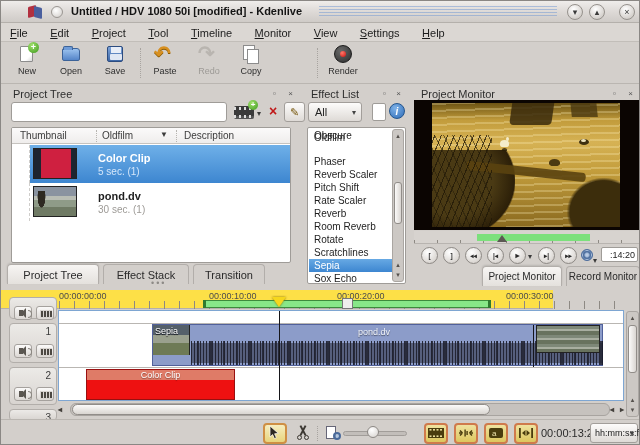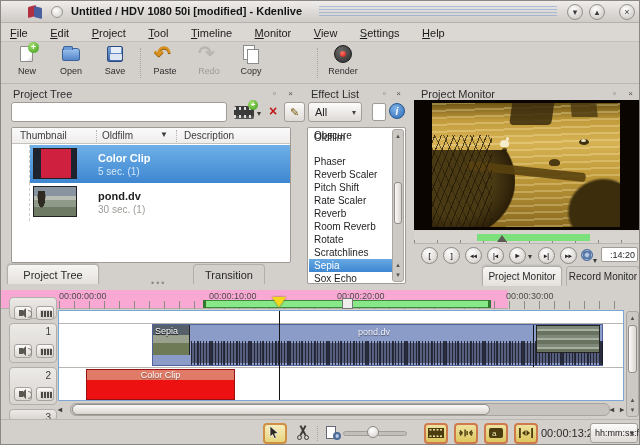--- a/index.html
+++ b/index.html
@@ -140,21 +140,21 @@
     background-image:repeating-linear-gradient(90deg,#8d8983 0 1px,transparent 1px 23px); background-size:100% 4px; background-repeat:no-repeat; background-position:0 9px;}
   .mon-zone{ position:absolute; left:63px; top:3px; width:113px; height:7px; background:#7ce07c; }
   .mon-play{ position:absolute; left:83px; top:4px; width:0; height:0; border-left:5px solid transparent; border-right:5px solid transparent; border-bottom:7px solid #5c5853;}
   .cbtn{ width:17px; height:17px; border-radius:50%; background:radial-gradient(circle at 38% 30%,#ffffff,#dcd8d4 70%,#c6c2be);
     border:1px solid #8d8985; font-size:6.5px; font-weight:bold; color:#2a2a2a; text-align:center; line-height:16px;}
   .gear{ width:12px; height:12px; border-radius:50%; border:3px double #4a6a9a; background:radial-gradient(circle,#b9cbe4 0 30%,#6888b4 70%);}
   .mon-tc{ left:600px; top:246px; width:37px; height:15px; background:#fff; border:1px solid #9f9c98; border-radius:2px;
     font-size:9px; text-align:right; padding:2px 2px 0 0; color:#222;}
 
   
-  .tl-ruler{ left:0; top:289px; width:507px; height:19px; background:#f9a8d4; border-bottom:1px solid #b4b0ab;}
+  .tl-ruler{ left:0; top:289px; width:552px; height:19px; background:#fde047; border-bottom:1px solid #b4b0ab;}
   .tl-ticks{ position:absolute; left:58px; top:11px; width:564px; height:8px;
     background:repeating-linear-gradient(90deg,#8d8983 0 1px,transparent 1px 15px);}
   .tl-label{ position:absolute; top:1px; font-size:9px; color:#4c4c4c; }
   .tl-zone{ position:absolute; left:202px; top:10px; width:288px; height:8px; background:#88e788; border:1px solid #3d8b3d;}
   .tl-zone::before,.tl-zone::after{ content:""; position:absolute; top:-1px; width:3px; height:8px; background:#2f7a2f;}
   .tl-zone::before{ left:-1px;} .tl-zone::after{ right:-1px;}
   .tl-grip{ position:absolute; left:341px; top:8px; width:11px; height:11px; background:#efeeec; border:1px solid #777; }
   .tl-playtri{ position:absolute; left:271px; top:7px; width:0; height:0;
     border-left:7px solid transparent; border-right:7px solid transparent; border-top:10px solid #f6d71c;
     filter:drop-shadow(0 0 1px #8a7200);}
@@ -328,20 +328,21 @@
     </div>
     <div class="lv-row" style="top:55px;">
       <div class="lv-indent"></div>
       <div class="lv-thumb thumb-pond"></div>
       <div class="lv-name dark">pond.dv</div>
       <div class="lv-dur gray">30 sec. (1)</div>
     </div>
   </div>
 
   <div class="abs tab active" style="left:6px; top:263px; width:92px;">Project Tree</div>
+  <div class="abs tab" style="left:102px; top:263px; width:86px;">Effect Stack</div>
   <div class="abs tab" style="left:192px; top:263px; width:72px;">Transition</div>
   <div class="abs splitter-dots" style="left:150px; top:277px;">•••</div>
 
   <div class="abs dock-title" style="left:310px; top:87px;">Effect List</div>
   <div class="abs dock-btn" style="left:378px; top:87px;">▫</div>
   <div class="abs dock-btn" style="left:392px; top:87px;">×</div>
 
   <div class="abs combo raised" style="left:307px; top:101px; width:54px; height:20px;">
     <span>All</span>
     <span class="cchev">▾</span>

